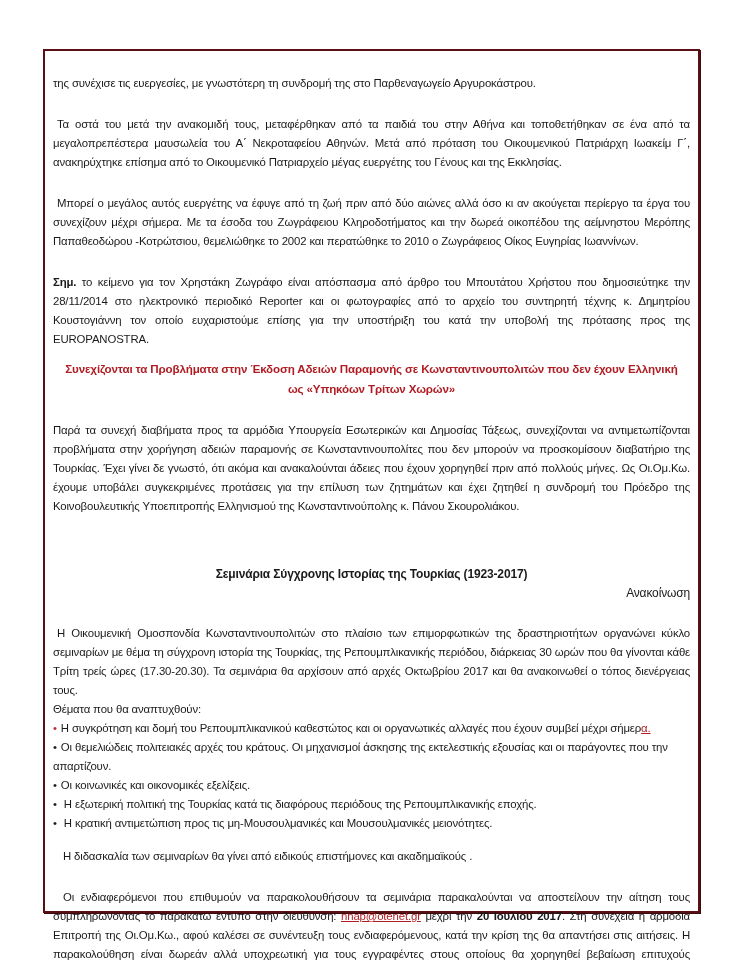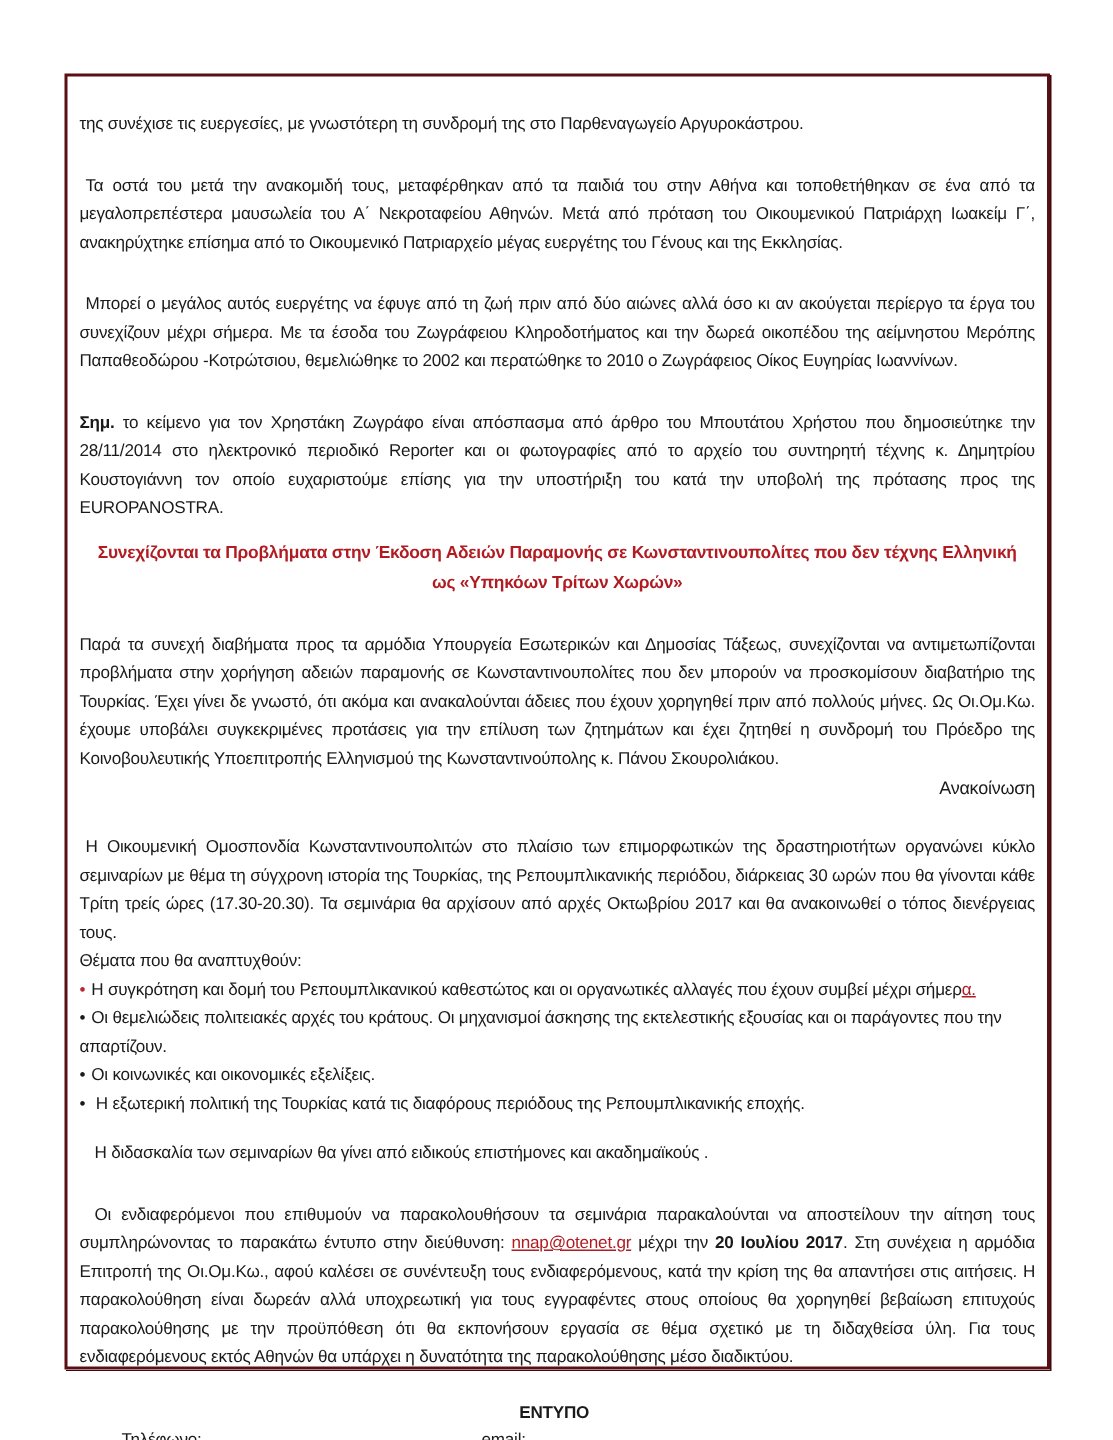--- a/index.html
+++ b/index.html
@@ -114,35 +114,37 @@
 
   <section>
     <p class="just">της συνέχισε τις ευεργεσίες, με γνωστότερη τη συνδρομή της στο Παρθεναγωγείο Αργυροκάστρου.</p>
     <p class="just indent">Τα οστά του μετά την ανακομιδή τους, μεταφέρθηκαν από τα παιδιά του στην Αθήνα και τοποθετήθηκαν σε ένα από τα μεγαλοπρεπέστερα μαυσωλεία του Α΄ Νεκροταφείου Αθηνών. Μετά από πρόταση του Οικουμενικού Πατριάρχη Ιωακείμ Γ΄, ανακηρύχτηκε επίσημα από το Οικουμενικό Πατριαρχείο μέγας ευεργέτης του Γένους και της Εκκλησίας.</p>
     <p class="just indent">Μπορεί ο μεγάλος αυτός ευεργέτης να έφυγε από τη ζωή πριν από δύο αιώνες αλλά όσο κι αν ακούγεται περίεργο τα έργα του συνεχίζουν μέχρι σήμερα. Με τα έσοδα του Ζωγράφειου Κληροδοτήματος και την δωρεά οικοπέδου της αείμνηστου Μερόπης Παπαθεοδώρου -Κοτρώτσιου, θεμελιώθηκε το 2002 και περατώθηκε το 2010 ο Ζωγράφειος Οίκος Ευγηρίας Ιωαννίνων.</p>
     <p class="just"><b>Σημ.</b><span> το κείμενο για τον Χρηστάκη Ζωγράφο είναι απόσπασμα από άρθρο του Μπουτάτου Χρήστου που δημοσιεύτηκε την 28/11/2014 στο ηλεκτρονικό περιοδικό Reporter και οι φωτογραφίες από το αρχείο του συντηρητή τέχνης κ. Δημητρίου Κουστογιάννη τον οποίο ευχαριστούμε επίσης για την υποστήριξη του κατά την υποβολή της πρότασης προς της EUROPANOSTRA.</span></p>
   </section>
 
   <section>
     <div class="red-title">
-      <div>Συνεχίζονται τα Προβλήματα στην Έκδοση Αδειών Παραμονής σε Κωνσταντινουπολίτες που δεν τέχνης Ελληνική</div>
+      <div>Συνεχίζονται τα Προβλήματα στην Έκδοση Αδειών Παραμονής σε Κωνσταντινουπολιτών που δεν έχουν Ελληνική</div>
       <div>ως «Υπηκόων  Τρίτων Χωρών»</div>
     </div>
     <p class="just">Παρά τα συνεχή διαβήματα προς τα αρμόδια Υπουργεία Εσωτερικών και Δημοσίας Τάξεως, συνεχίζονται να  αντιμετωπίζονται προβλήματα στην χορήγηση αδειών παραμονής  σε Κωνσταντινουπολίτες που δεν μπορούν να προσκομίσουν διαβατήριο της Τουρκίας. Έχει γίνει δε γνωστό, ότι ακόμα και ανακαλούνται άδειες που έχουν χορηγηθεί πριν από πολλούς μήνες. Ως Οι.Ομ.Κω. έχουμε υποβάλει συγκεκριμένες προτάσεις για την επίλυση των ζητημάτων και έχει ζητηθεί η συνδρομή  του Πρόεδρο της Κοινοβουλευτικής Υποεπιτροπής Ελληνισμού της Κωνσταντινούπολης κ. Πάνου Σκουρολιάκου.</p>
   </section>
 
   <section>
+    <div class="sem-title">Σεμινάρια Σύγχρονης Ιστορίας της Τουρκίας (1923-2017)</div>
     <div class="sem-sub">Ανακοίνωση</div>
     <p class="just indent">Η Οικουμενική Ομοσπονδία Κωνσταντινουπολιτών στο πλαίσιο των επιμορφωτικών της δραστηριοτήτων οργανώνει κύκλο σεμιναρίων με θέμα τη σύγχρονη ιστορία της Τουρκίας, της Ρεπουμπλικανικής περιόδου, διάρκειας 30 ωρών που θα γίνονται κάθε Τρίτη τρείς ώρες (17.30-20.30). Τα σεμινάρια θα αρχίσουν από αρχές Οκτωβρίου 2017 και θα ανακοινωθεί ο τόπος διενέργειας τους.</p>
     <p>Θέματα που θα αναπτυχθούν:</p>
     <div>
       <div class="bullet"><span class="bullet-dot red">•</span><span>Η συγκρότηση και δομή του Ρεπουμπλικανικού καθεστώτος και οι οργανωτικές αλλαγές που έχουν συμβεί μέχρι σήμερ</span><span class="underline-red">α.</span></div>
       <div class="bullet"><span class="bullet-dot">•</span><span>Οι θεμελιώδεις πολιτειακές αρχές του κράτους. Οι μηχανισμοί άσκησης  της εκτελεστικής εξουσίας και οι παράγοντες που την απαρτίζουν.</span></div>
       <div class="bullet"><span class="bullet-dot">•</span><span>Οι κοινωνικές και οικονομικές εξελίξεις.</span></div>
       <div class="bullet"><span class="bullet-dot">•</span><span> Η εξωτερική πολιτική της Τουρκίας κατά τις διαφόρους περιόδους της Ρεπουμπλικανικής εποχής.</span></div>
+      <div class="bullet"><span class="bullet-dot">•</span><span> Η κρατική αντιμετώπιση προς τις μη-Μουσουλμανικές και Μουσουλμανικές μειονότητες.</span></div>
     </div>
     <div class="gap"></div>
     <p style="text-indent:10px">Η διδασκαλία των σεμιναρίων θα γίνει από ειδικούς επιστήμονες και ακαδημαϊκούς .</p>
     <p class="just" style="text-indent:10px"><span>Οι ενδιαφερόμενοι που επιθυμούν να παρακολουθήσουν τα σεμινάρια παρακαλούνται να αποστείλουν την αίτηση τους συμπληρώνοντας  το παρακάτω έντυπο στην διεύθυνση: </span><a class="link">nnap@otenet.gr</a><span> μέχρι την </span><b>20 Ιουλίου 2017</b><span>. Στη συνέχεια η αρμόδια Επιτροπή της Οι.Ομ.Κω., αφού καλέσει σε συνέντευξη τους ενδιαφερόμενους, κατά την κρίση της θα απαντήσει στις αιτήσεις. Η παρακολούθηση είναι δωρεάν αλλά υποχρεωτική για τους εγγραφέντες στους οποίους θα χορηγηθεί βεβαίωση επιτυχούς παρακολούθησης με την προϋπόθεση ότι θα εκπονήσουν εργασία σε θέμα σχετικό με τη διδαχθείσα ύλη. Για τους ενδιαφερόμενους εκτός Αθηνών θα υπάρχει η δυνατότητα της παρακολούθησης μέσο διαδικτύου.</span></p>
   </section>
 
   <section>
     <div class="form-title">ΕΝΤΥΠΟ</div>
     <div class="form-block">
       <div class="form-row">

